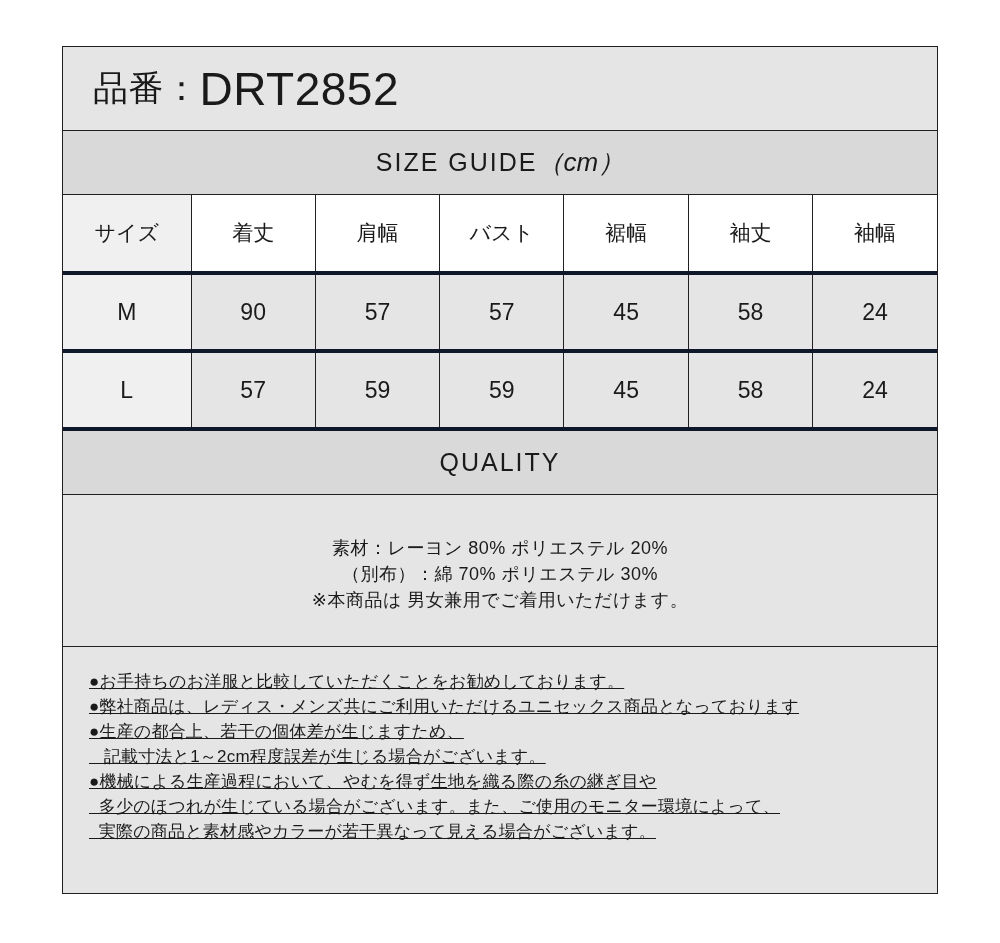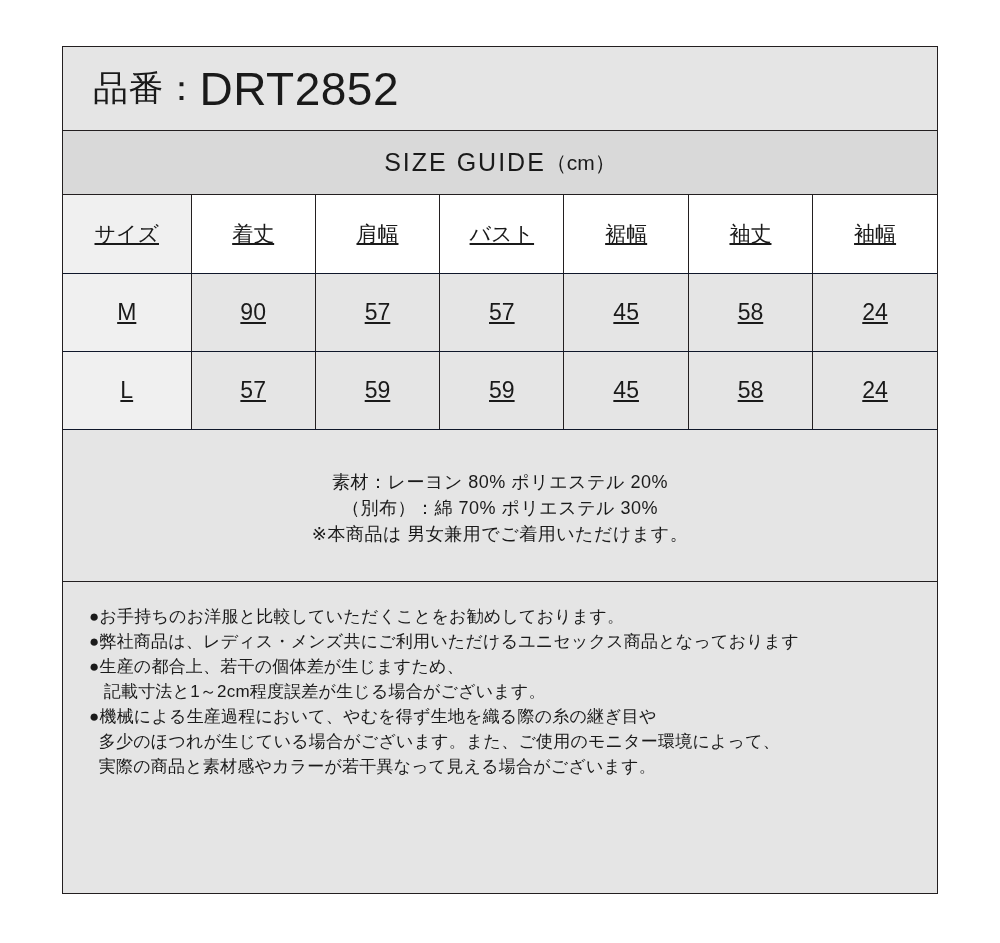--- a/index.html
+++ b/index.html
@@ -55,36 +55,36 @@
     height: 64px;
     box-sizing: border-box;
     border-bottom: 1px solid #231f20;
     display: flex;
     align-items: center;
     justify-content: center;
     font-size: 25px;
     letter-spacing: 2px;
   }
   .band .unit {
-    font-size: 21px;
+    font-size: 26px;
     letter-spacing: 0px;
+    font-style: italic;
   }
   
   table.size-table {
     width: 100%;
     border-collapse: collapse;
     table-layout: fixed;
   }
   table.size-table th,
   table.size-table td {
     border-right: 1px solid #231f20;
-    border-bottom: 1px solid #0f172a;
+    border-bottom: 4px solid #0f172a;
     text-align: center;
     box-sizing: border-box;
-    text-decoration: underline;
   }
   table.size-table th:last-child,
   table.size-table td:last-child {
     border-right: none;
   }
   table.size-table thead th {
     height: 78px;
     font-weight: normal;
     font-size: 21px;
     background: #ffffff;
@@ -117,20 +117,21 @@
   }
   
   .notes {
     padding: 22px 0 0 26px;
   }
   .note-item {
     font-size: 17px;
     line-height: 25px;
     letter-spacing: 0.2px;
     white-space: pre;
+    text-decoration: underline;
   }
 </style>
 </head>
 <body>
 
 <div class="page">
   <div class="sheet">
 
     <div class="product-row">
       <span class="product-label">品番：</span>
@@ -169,20 +170,23 @@
           <td>57</td>
           <td>59</td>
           <td>59</td>
           <td>45</td>
           <td>58</td>
           <td>24</td>
         </tr>
       </tbody>
     </table>
 
+    <div class="band">
+      <span>QUALITY</span>
+    </div>
 
     <div class="quality-body">
       <div class="quality-line">素材：レーヨン 80%  ポリエステル 20%</div>
       <div class="quality-line">（別布）：綿 70%  ポリエステル 30%</div>
       <div class="quality-line">※本商品は 男女兼用でご着用いただけます。</div>
     </div>
 
     <div class="notes">
       <div class="note-item">●お手持ちのお洋服と比較していただくことをお勧めしております。</div>
       <div class="note-item">●弊社商品は、レディス・メンズ共にご利用いただけるユニセックス商品となっております</div>

